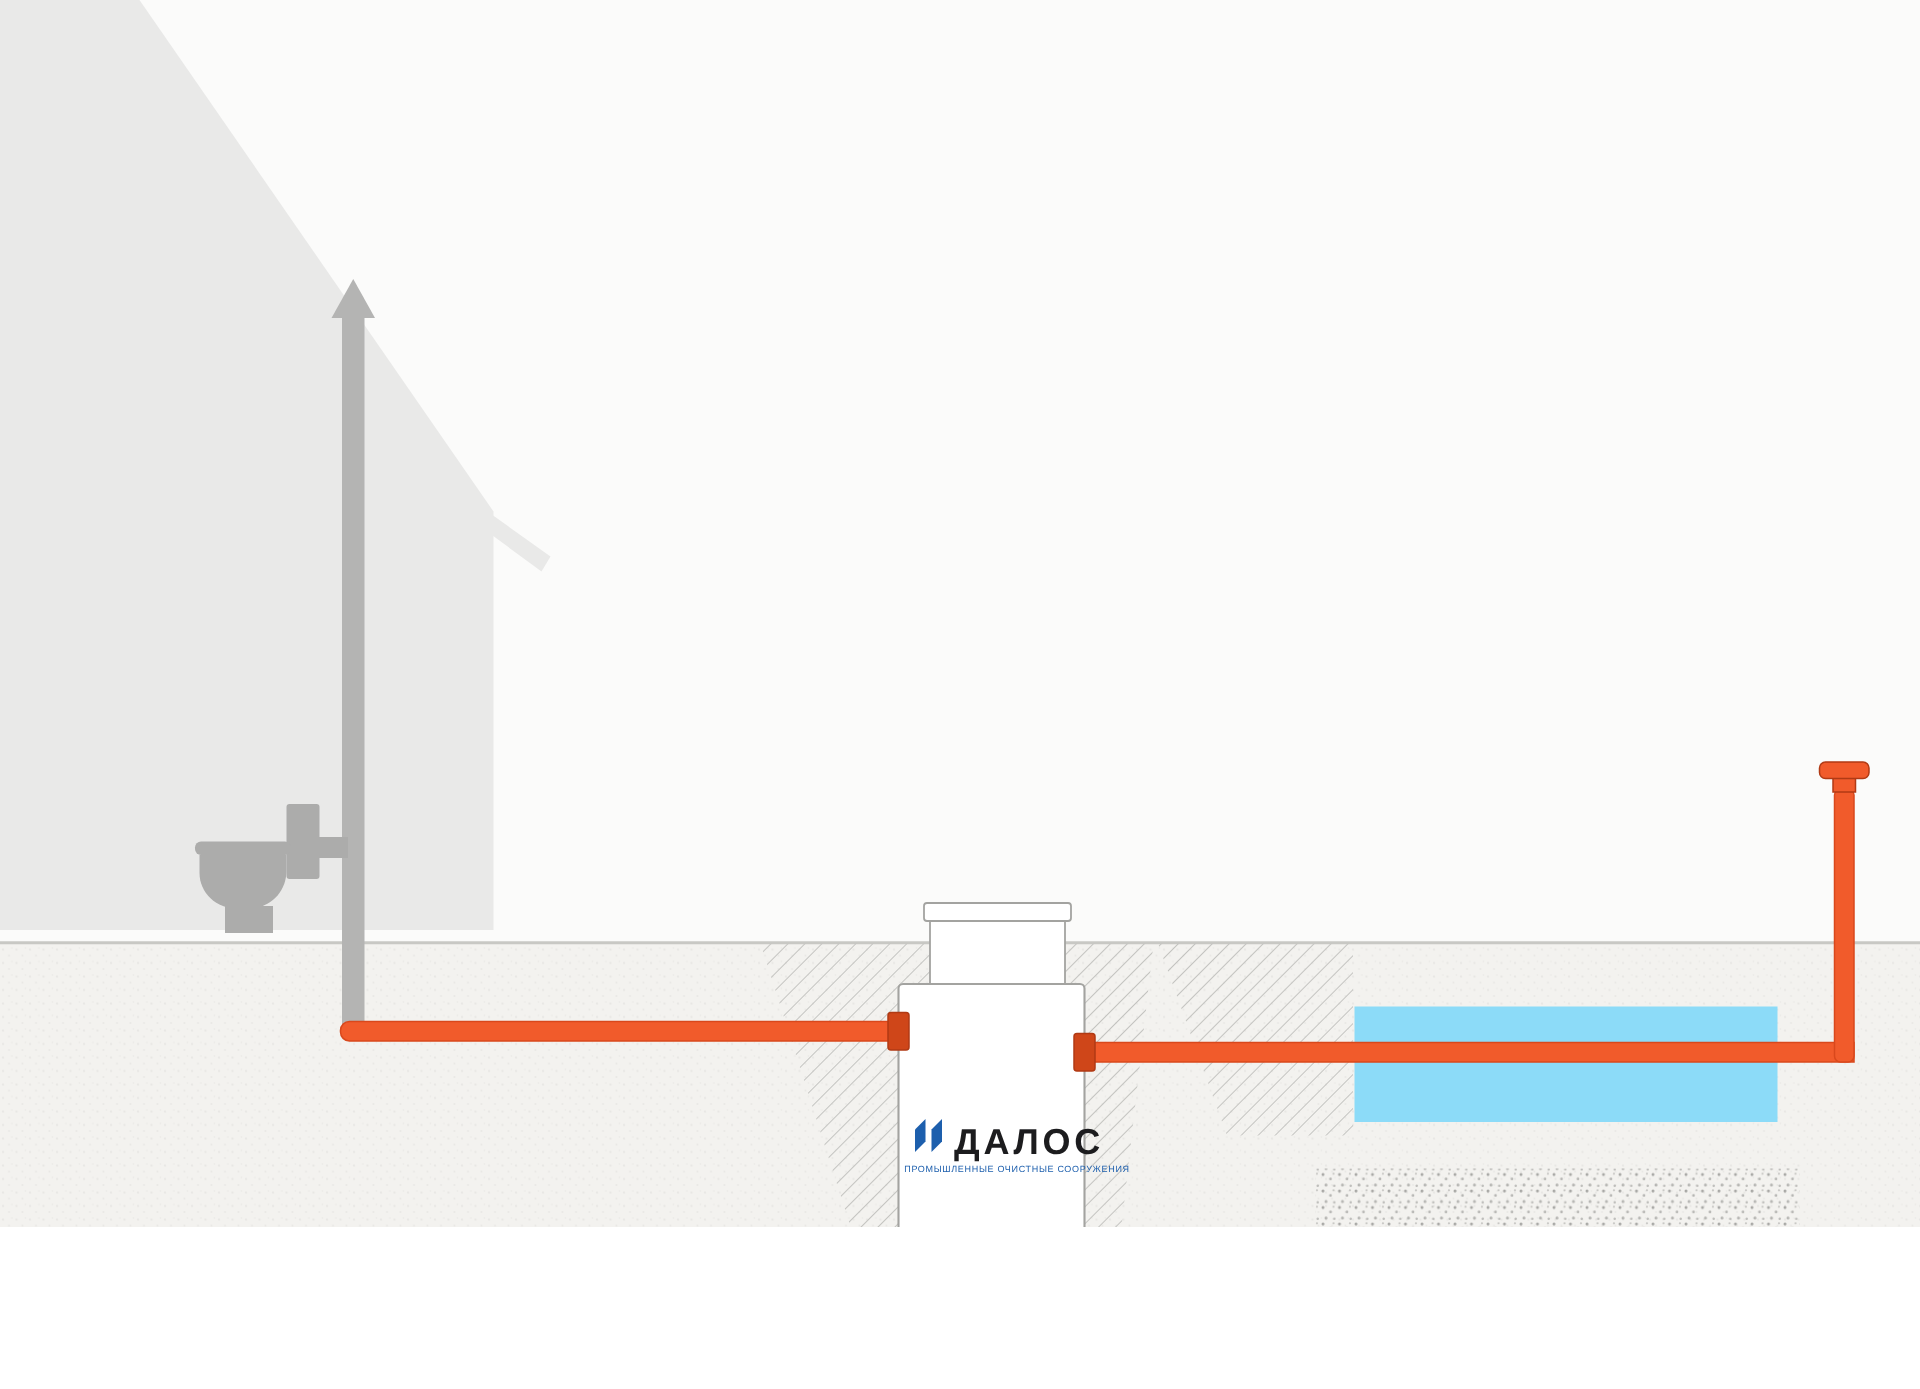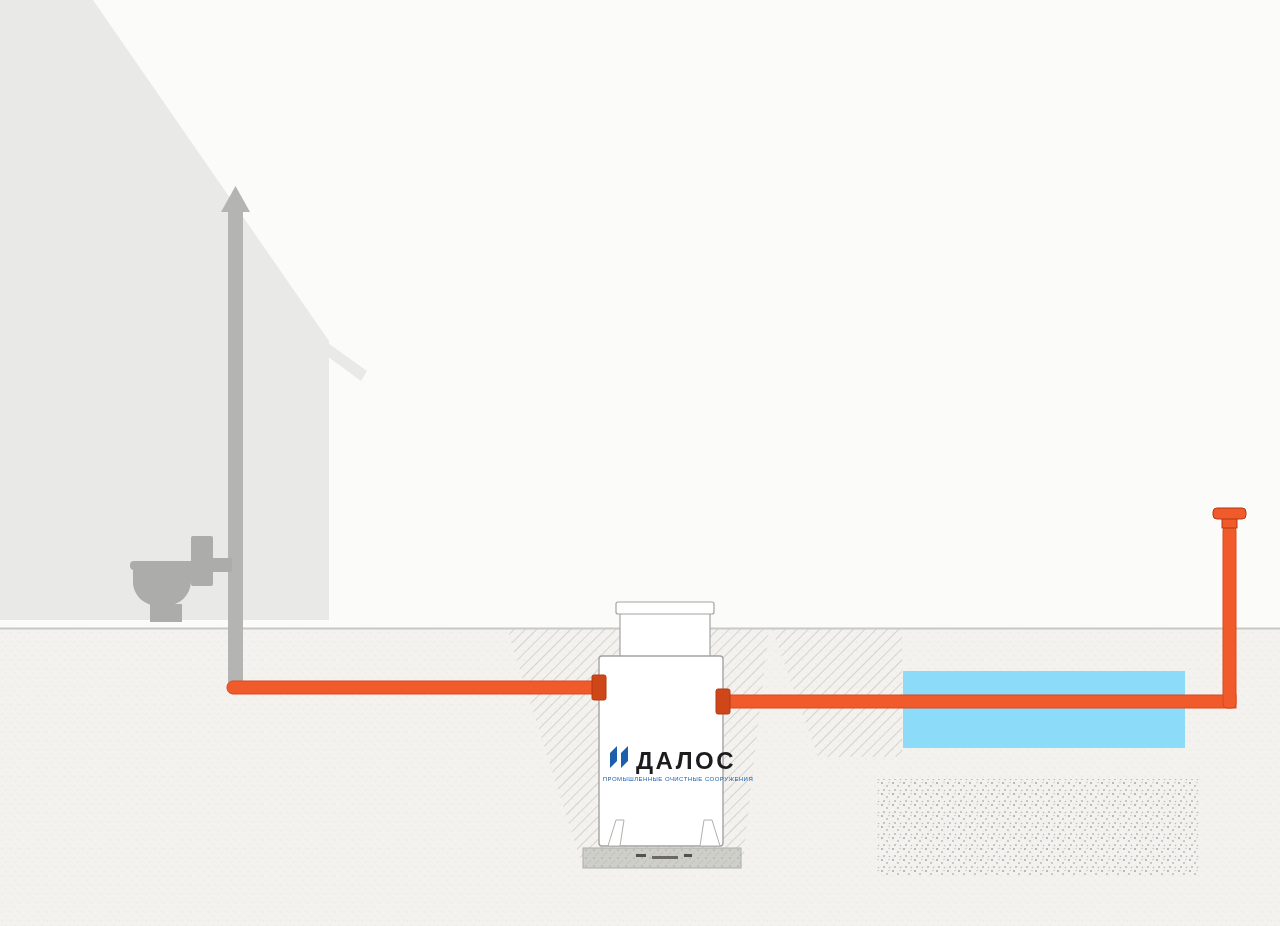--- a/index.html
+++ b/index.html
@@ -1,18 +1,18 @@
 <!DOCTYPE html>
 <html><head>
 <meta charset="utf-8">
 <style>
   html,body{margin:0;padding:0;background:#ffffff;}
   .canvas{
     position:relative;
-    width:1280px;height:926px;
+    width:1280px;height:818px;
     background:#15803d;
     overflow:hidden;
     font-family:"Liberation Sans", sans-serif;
   }
   svg{display:block;}
   text{font-family:"Liberation Sans", sans-serif;}
   .brand-text{font-weight:700;font-size:24px;letter-spacing:2.5px;}
   .tagline-text{font-weight:400;font-size:6px;letter-spacing:0.45px;}
 </style>
 </head>

